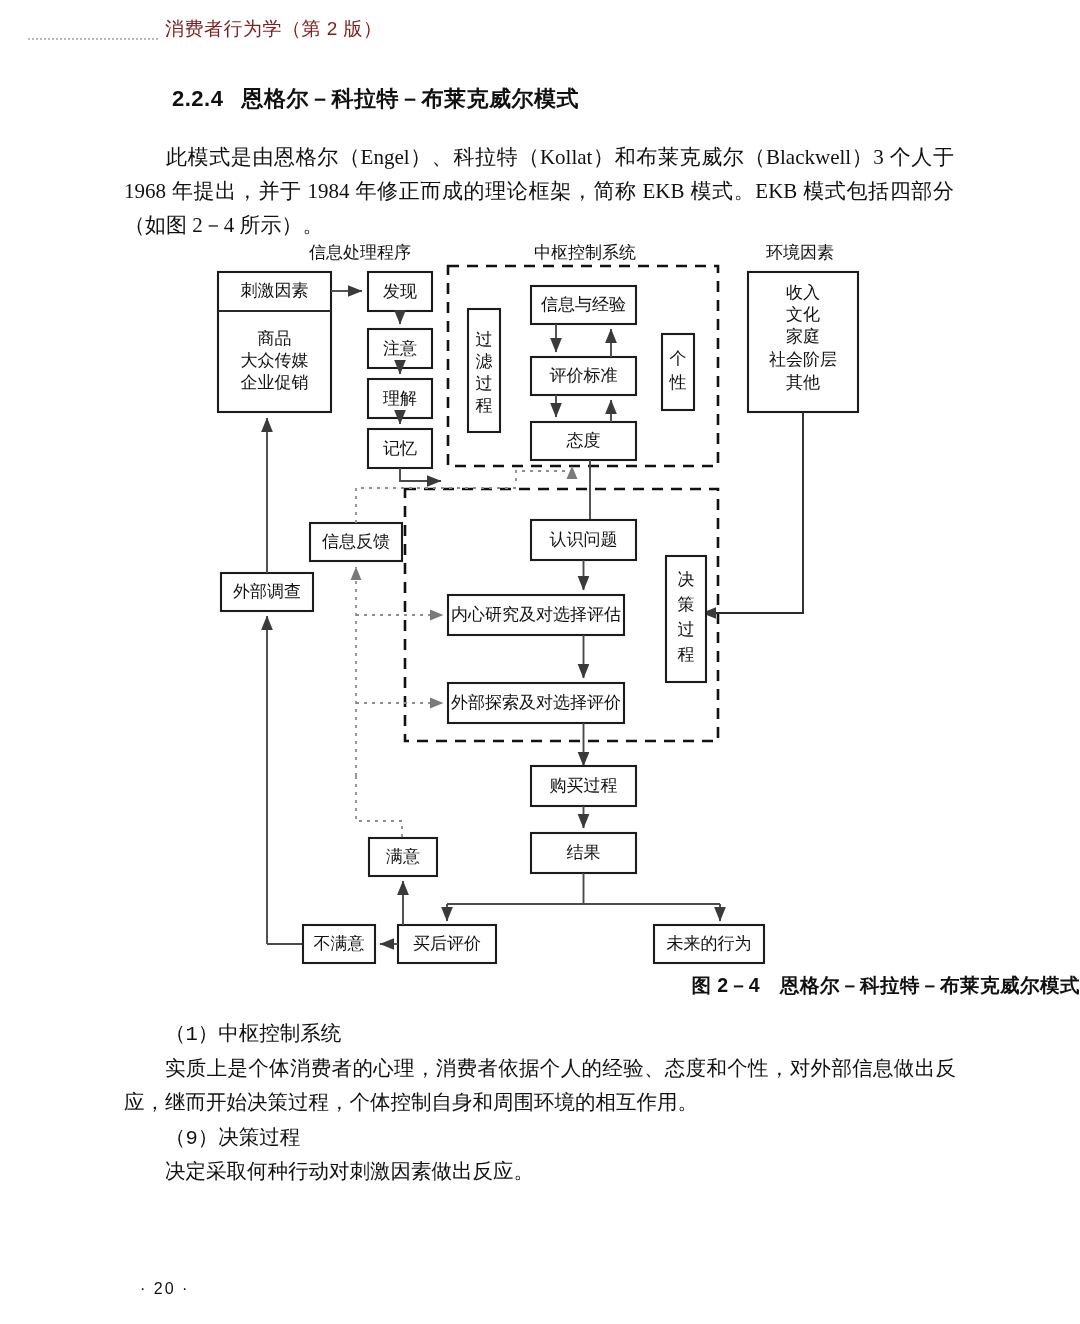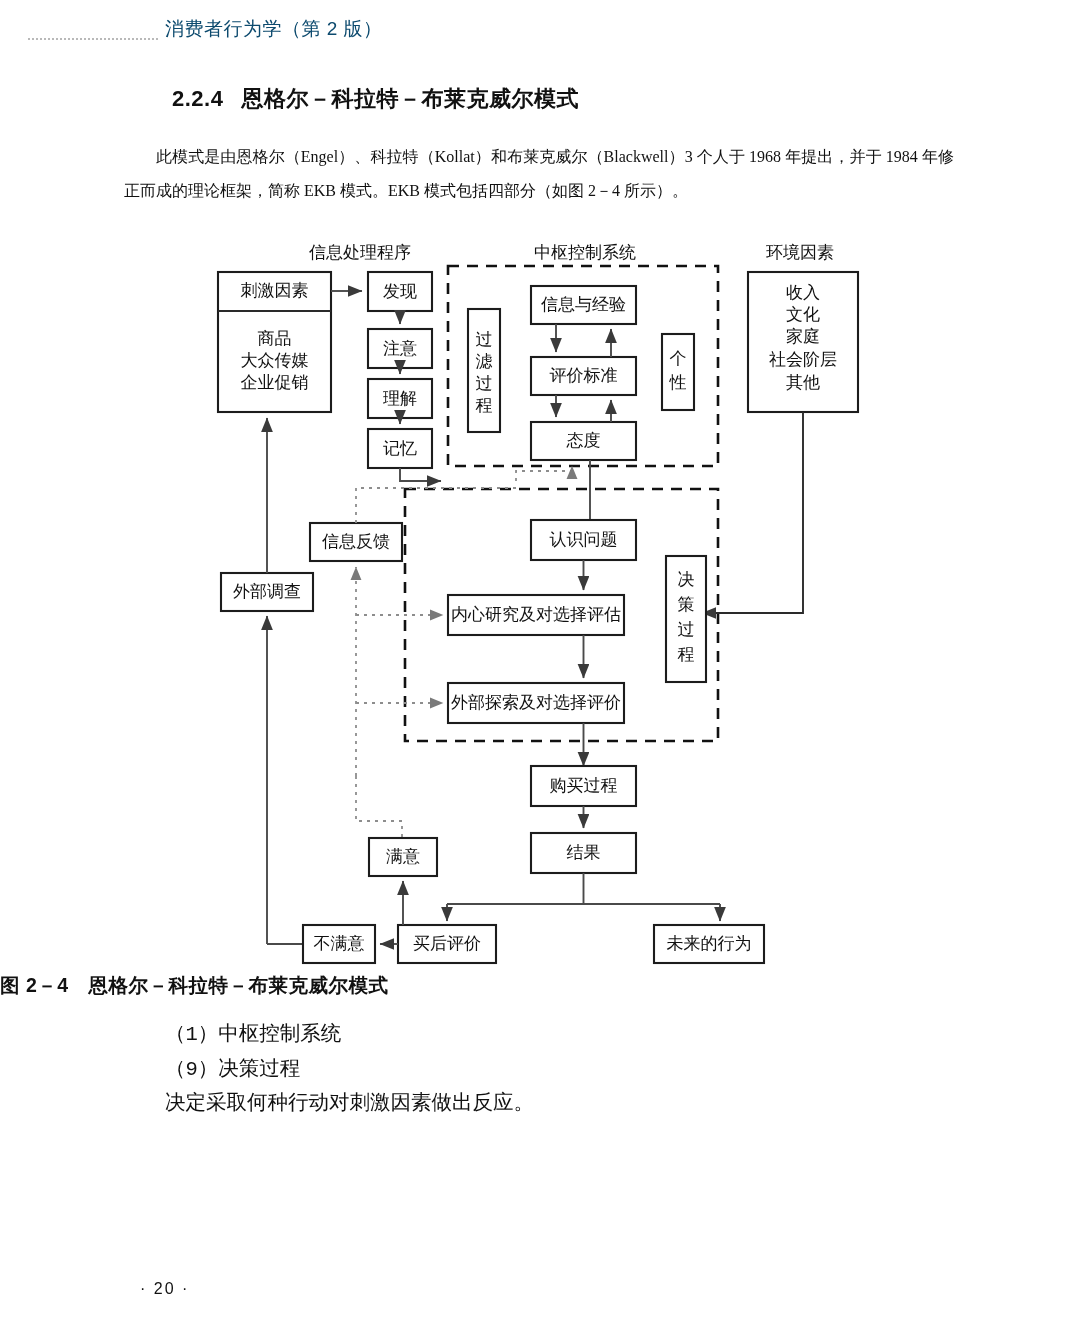--- a/index.html
+++ b/index.html
@@ -4,37 +4,37 @@
 <style>
   html,body{margin:0;padding:0;background:#fff;}
   body{width:1080px;height:1324px;position:relative;overflow:hidden;
        font-family:"Liberation Serif","DejaVu Serif",serif;color:#111;}
 
   
   #runhead{position:absolute;left:0;top:14px;width:1080px;height:34px;}
   #runhead .dots{position:absolute;left:28px;top:24px;width:130px;height:0;
       border-bottom:2px dotted #b9b9b9;}
   #runhead .title{position:absolute;left:165px;top:2px;font-size:19px;
-      font-family:"Liberation Sans","DejaVu Sans",sans-serif;letter-spacing:.5px;color:#0c4a6e;}
+      font-family:"Liberation Sans","DejaVu Sans",sans-serif;letter-spacing:.5px;color:#7f1d1d;}
 
   
   #sec-heading{position:absolute;left:172px;top:84px;font-size:22px;font-weight:bold;
       font-family:"Liberation Sans","DejaVu Sans",sans-serif;letter-spacing:.5px;text-align:right;}
   #sec-heading .num{margin-right:18px;}
 
   
-  #intro{position:absolute;left:124px;top:140px;width:830px;font-size:16px;
+  #intro{position:absolute;left:124px;top:140px;width:830px;font-size:21px;
       line-height:34px;text-align:justify;text-indent:2em;}
 
   
   #figure{position:absolute;left:0;top:236px;width:872px;height:760px;}
   #figure svg{display:block;}
 
   
-  #fig-caption{position:absolute;left:0;top:972px;width:1080px;text-align:left;
+  #fig-caption{position:absolute;left:0;top:972px;width:1080px;text-align:right;
       font-size:19.5px;font-weight:bold;
       font-family:"Liberation Sans","DejaVu Sans",sans-serif;letter-spacing:.5px;}
 
   
   #body-text{position:absolute;left:124px;top:1018px;width:832px;font-size:20.5px;
       line-height:34.5px;}
   #body-text p{margin:0;text-align:justify;}
   #body-text p.lead{text-indent:2em;font-family:Liberation Mono, monospace;}
 
   
@@ -197,17 +197,18 @@
 
   <line class="ln" x1="403" y1="689" x2="403" y2="645" marker-end="url(#ah)"></line>
   <line class="ln" x1="398" y1="708" x2="380" y2="708" marker-end="url(#ah)"></line>
 </svg>
 </div>
 
 <div id="fig-caption">图 2－4　恩格尔－科拉特－布莱克威尔模式</div>
 
 <div id="body-text">
   <p class="lead">（1）中枢控制系统</p>
+  <p class="lead">实质上是个体消费者的心理，消费者依据个人的经验、态度和个性，对外部信息做出反应，继而开始决策过程，个体控制自身和周围环境的相互作用。</p>
   <p class="lead">（9）决策过程</p>
   <p class="lead">决定采取何种行动对刺激因素做出反应。</p>
 </div>
 
 <div id="folio">· 20 ·</div>
 
 </body></html>

